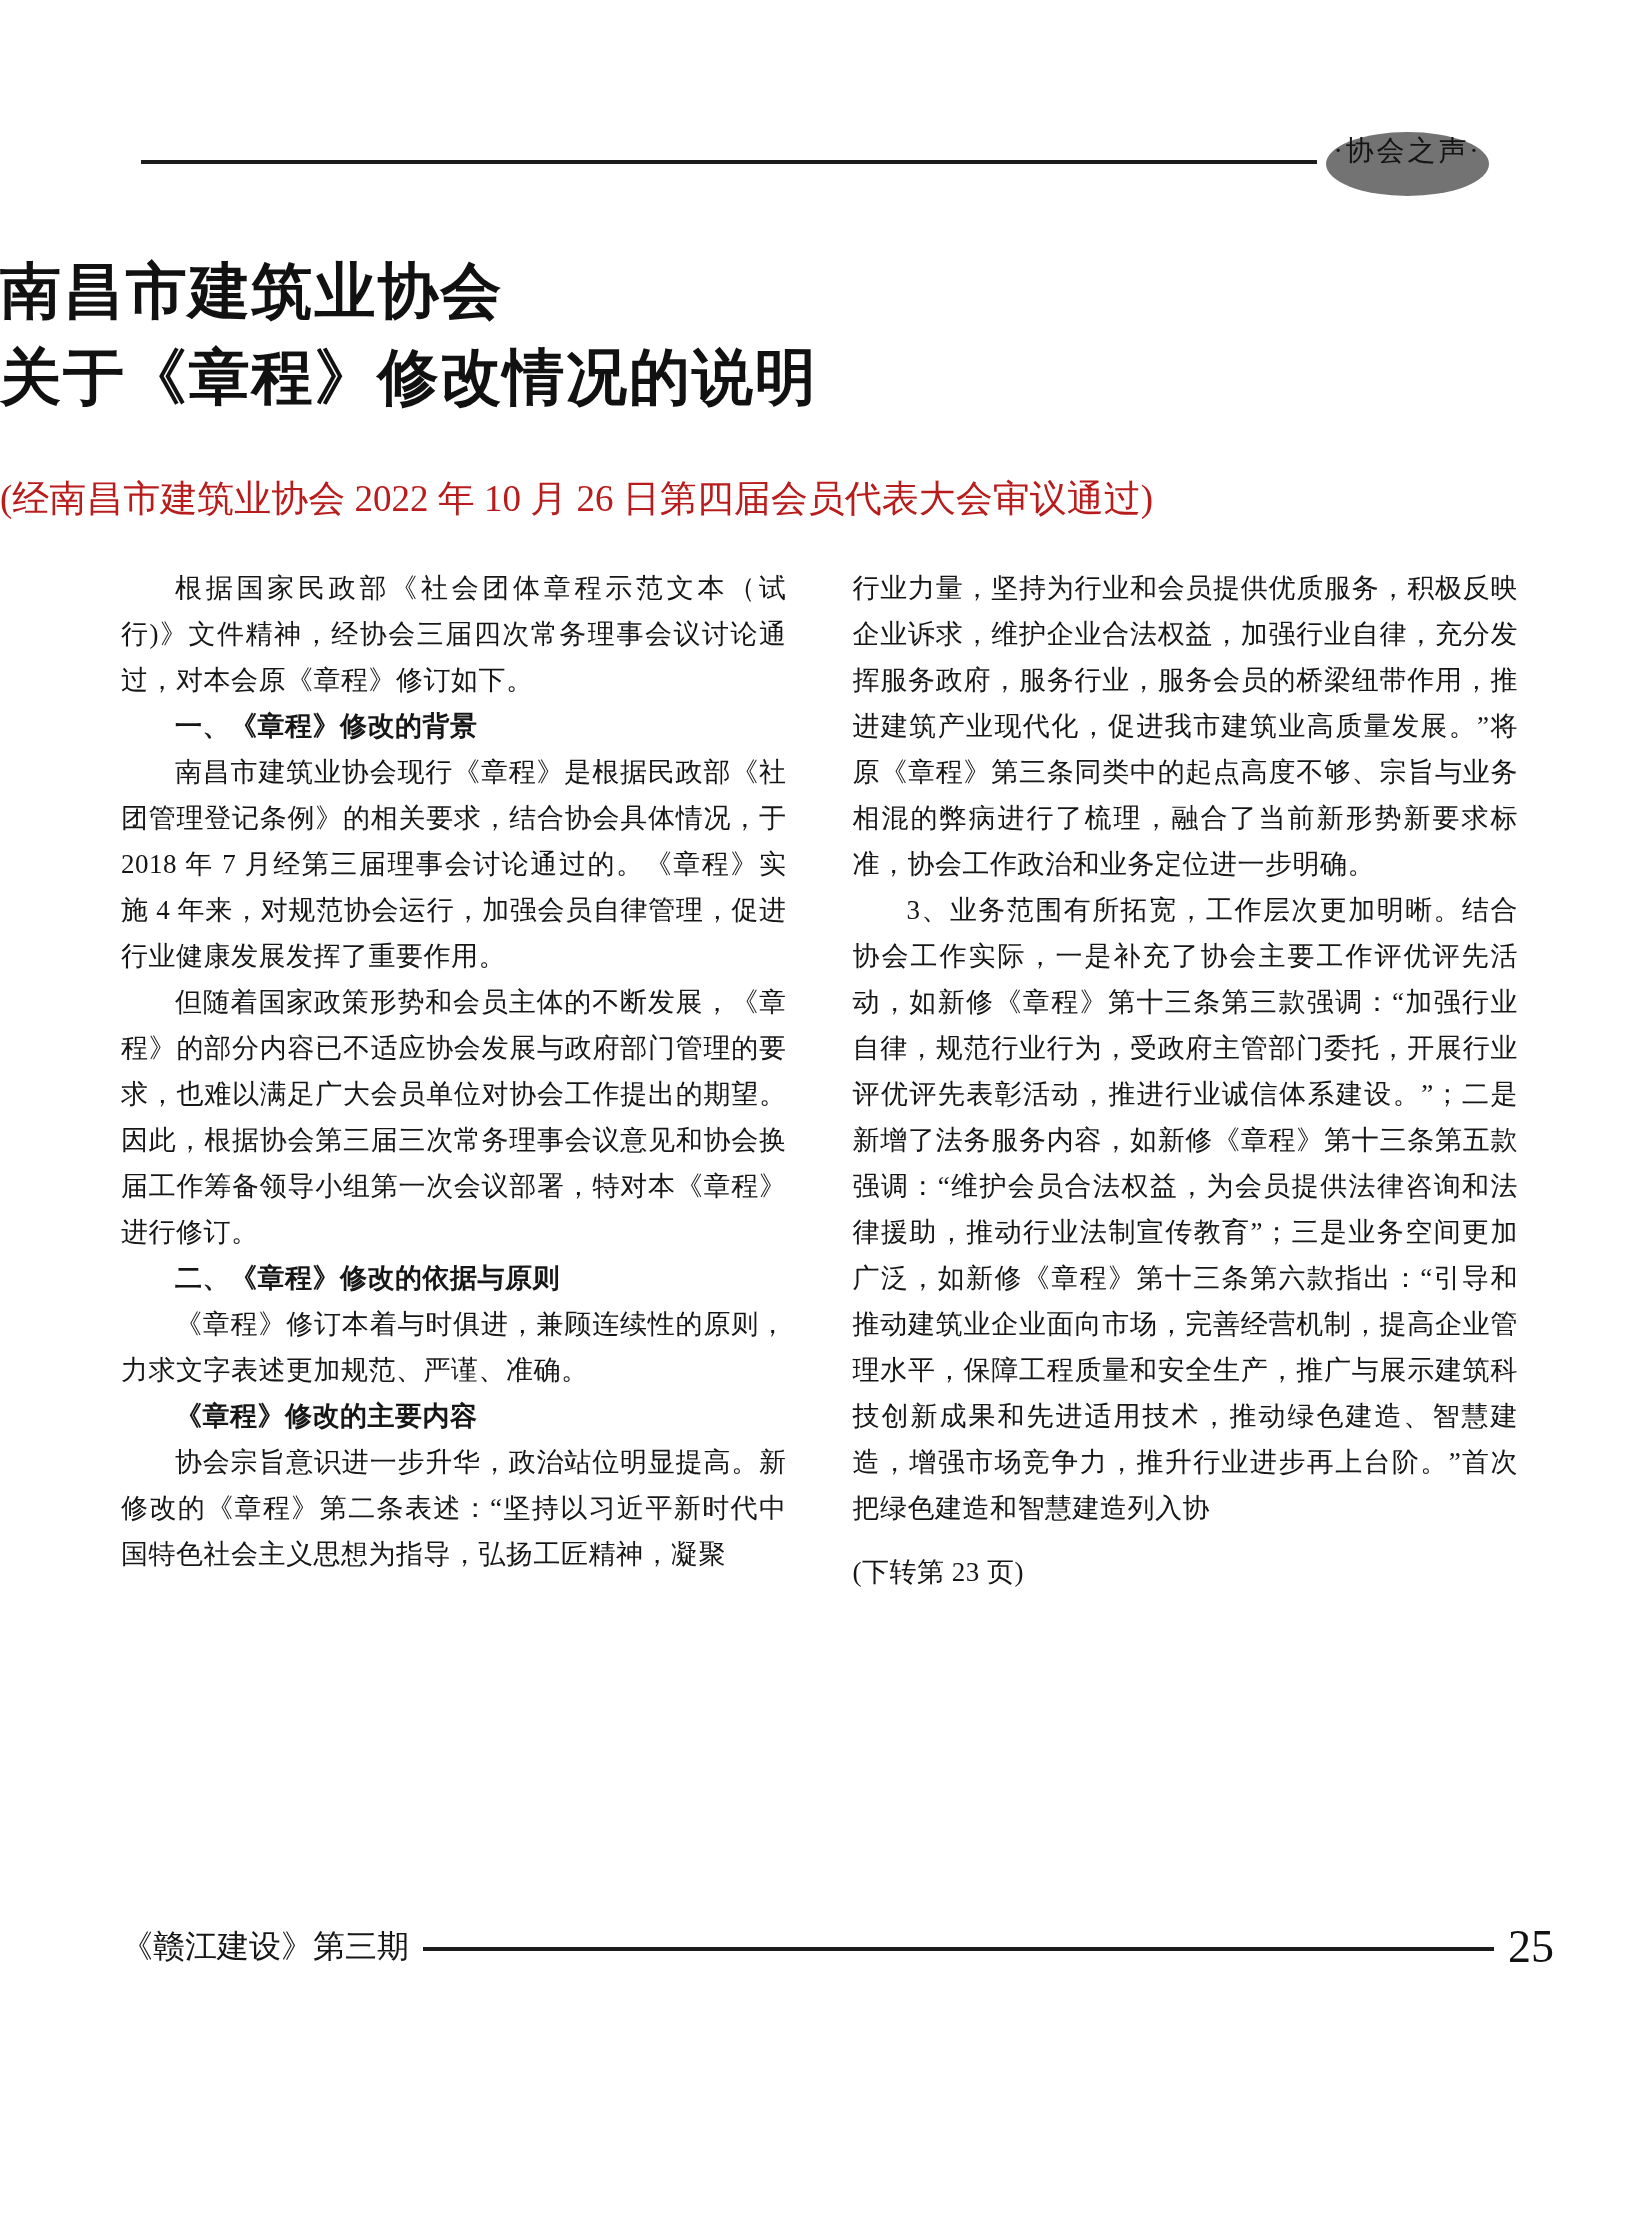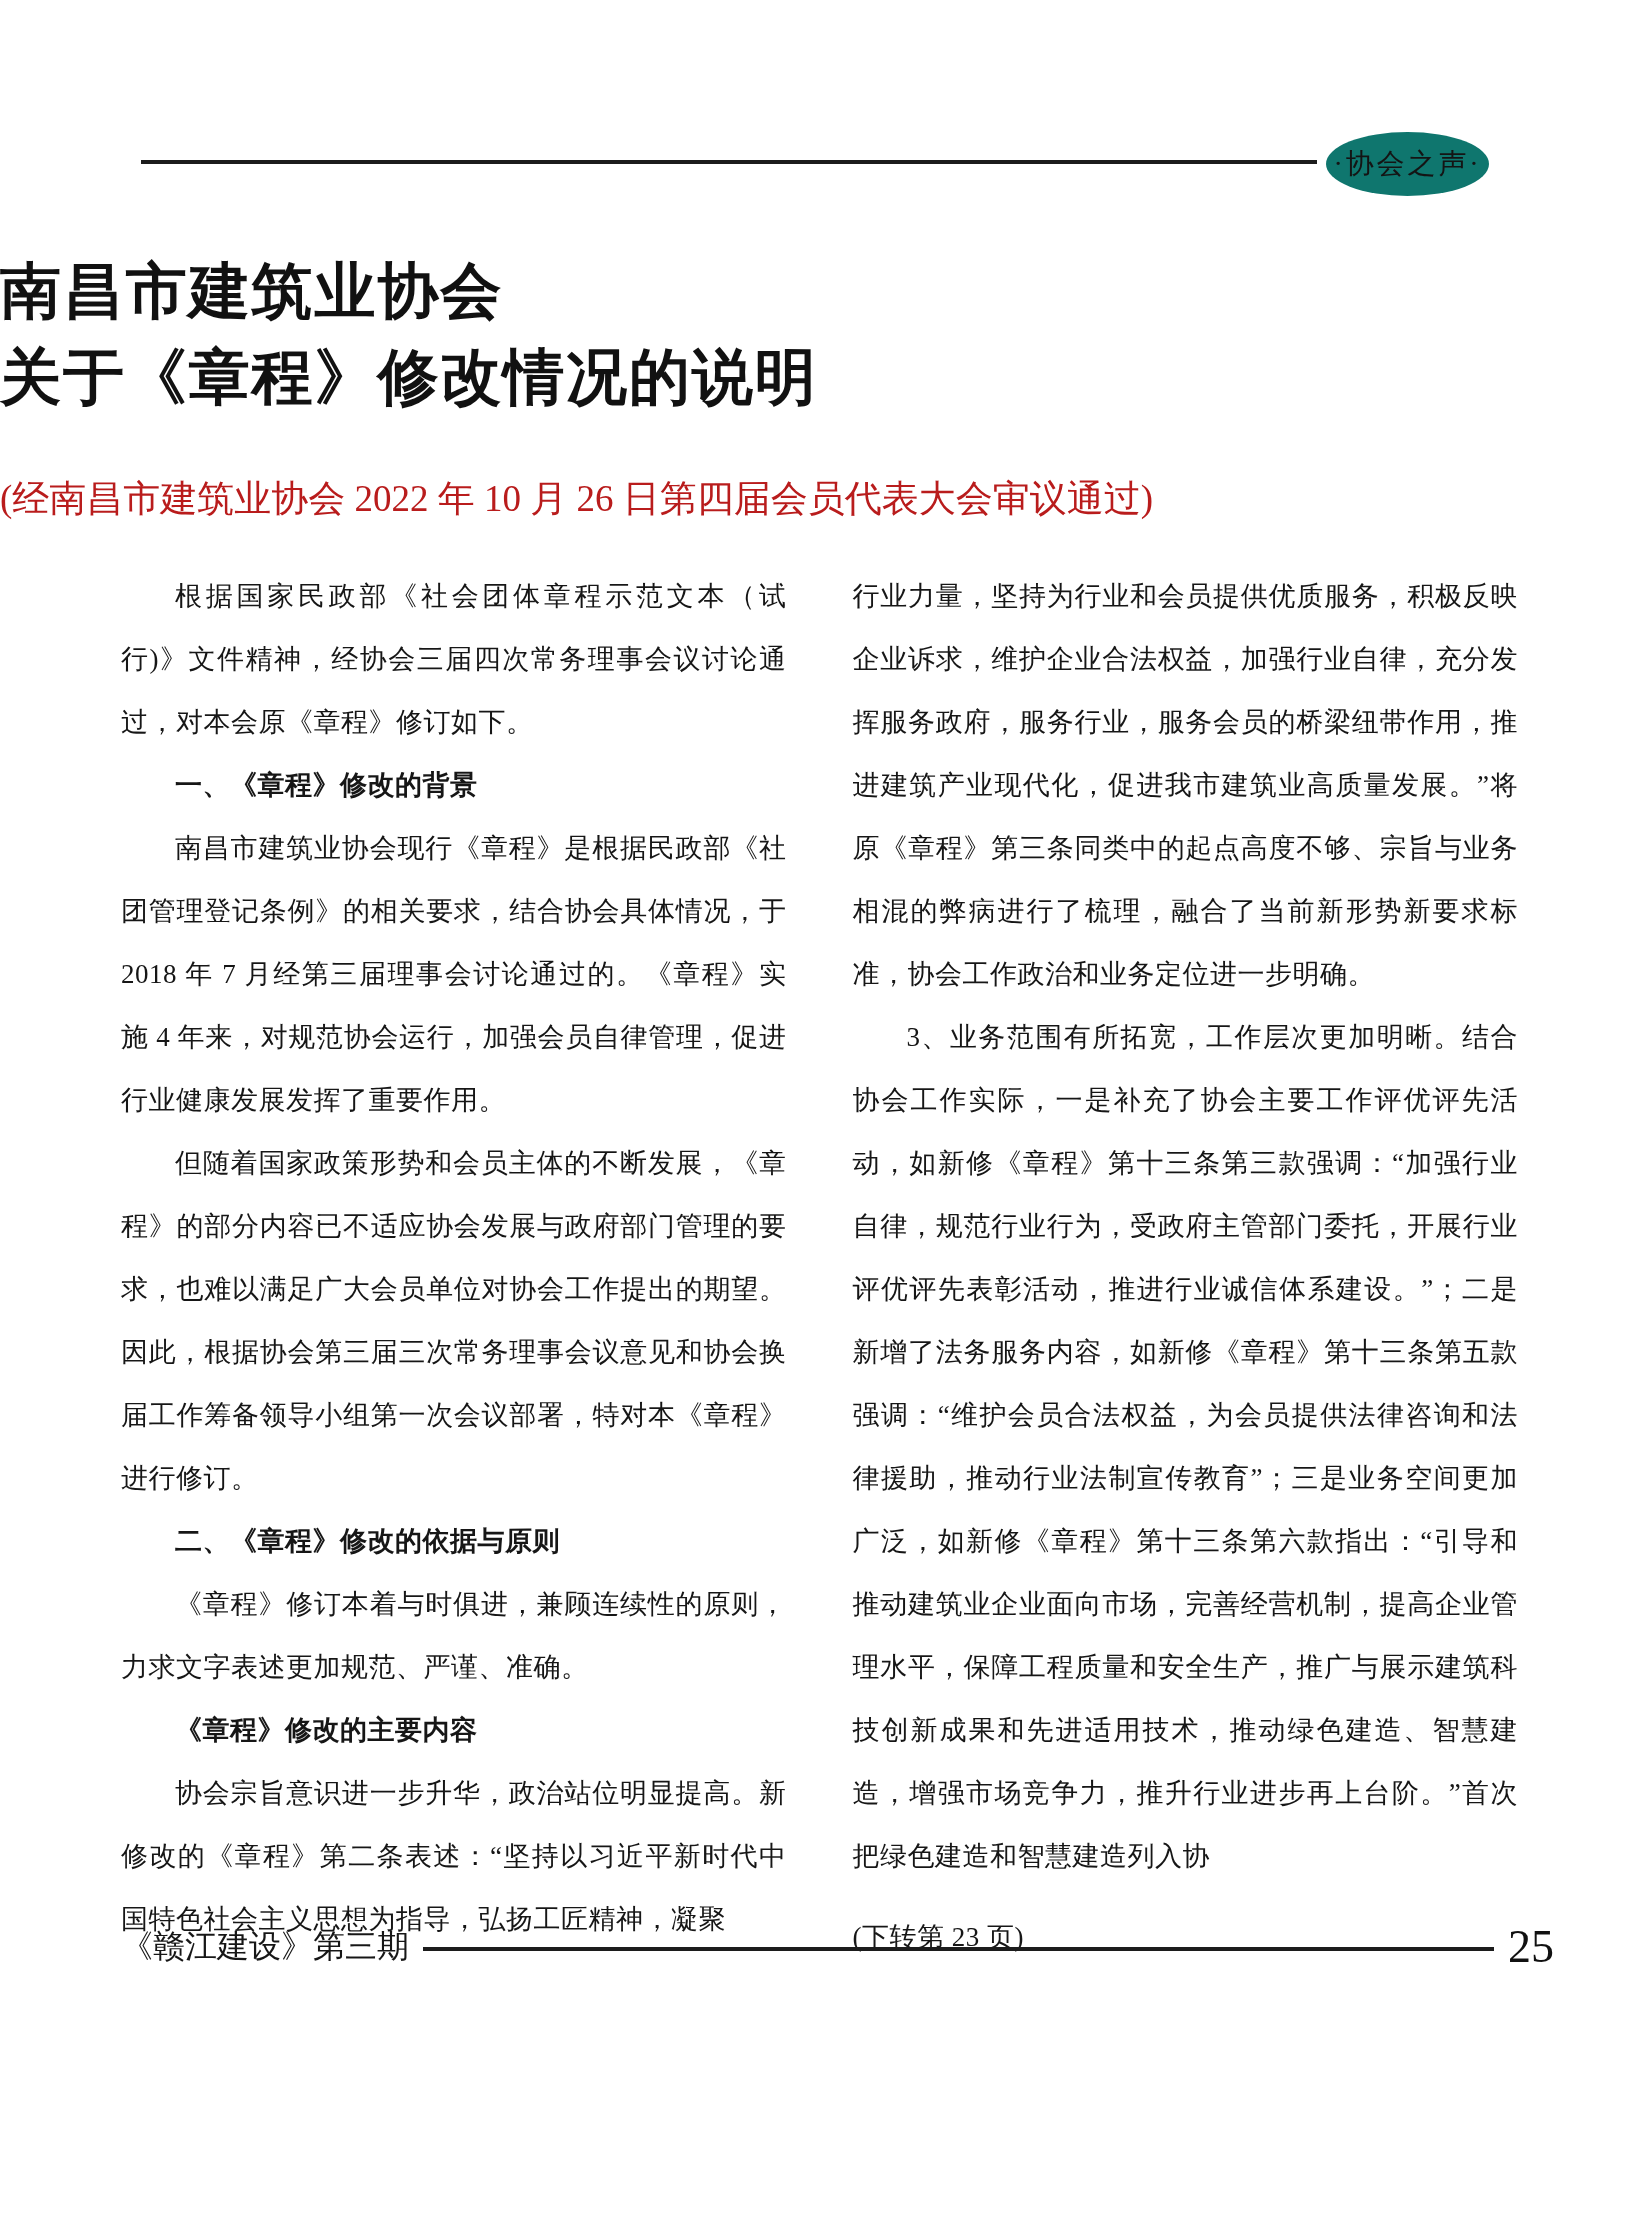--- a/index.html
+++ b/index.html
@@ -13,23 +13,23 @@
   .page { position: relative; width: 1651px; height: 2223px; background: #ffffff; }
 
   
   .top-rule {
     position: absolute; left: 141px; top: 160px;
     width: 1176px; height: 3.9px; background: #1c1c1c;
   }
   .badge {
     position: absolute; left: 1326px; top: 132px;
     width: 163px; height: 64px;
-    background: #0f766e;
+    background: #737373;
     border-radius: 50%;
-    display: flex; align-items: center; justify-content: center;
+    display: flex; align-items: flex-start; justify-content: center;
   }
   .badge-label {
     font-size: 28px; letter-spacing: 2.9px; color: #141414;
     font-family: "Liberation Serif", "DejaVu Serif", serif;
     white-space: nowrap;
   }
 
   
   .title-wrap {
     position: absolute; left: 0; top: 248px; width: 1651px;
@@ -52,21 +52,21 @@
   
   .columns {
     position: absolute; left: 121px; top: 565px;
     width: 1397px;
     display: flex; gap: 66px;
   }
   .col { width: 666px; }
   .col p, .col h3 {
     margin: 0;
     font-size: 27px;
-    line-height: 63px;
+    line-height: 46px;
     letter-spacing: 0.5px;
     text-align: justify;
     color: #161616;
   }
   .para { text-indent: 2em; }
   .para-cont { text-indent: 0; }
   .sec-heading {
     font-family: "Liberation Sans", "DejaVu Sans", sans-serif;
     font-weight: 700;
     text-indent: 2em;

